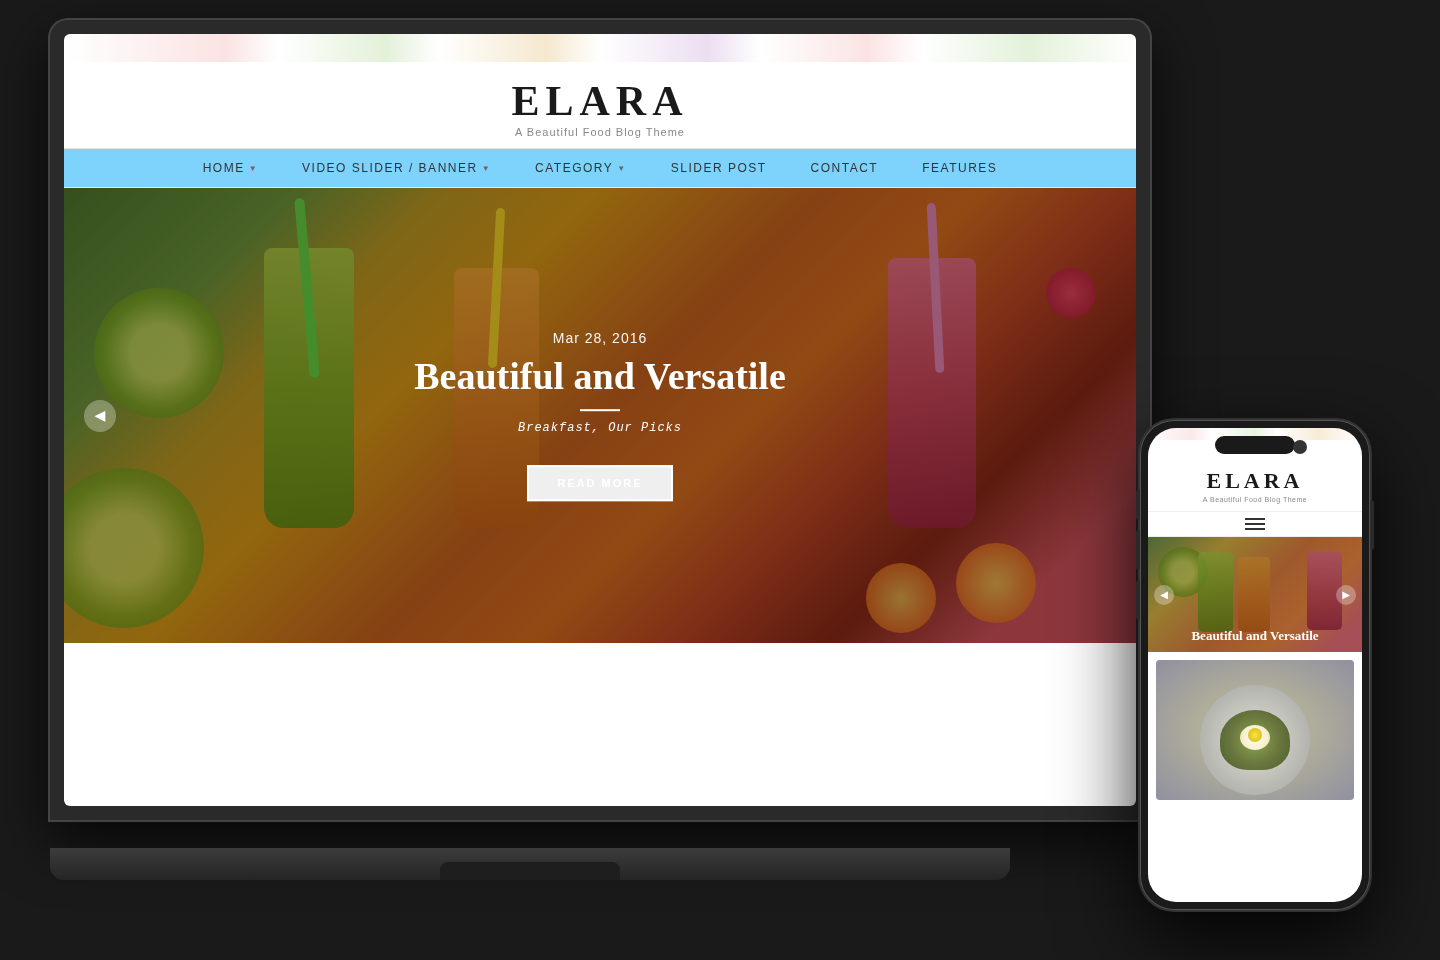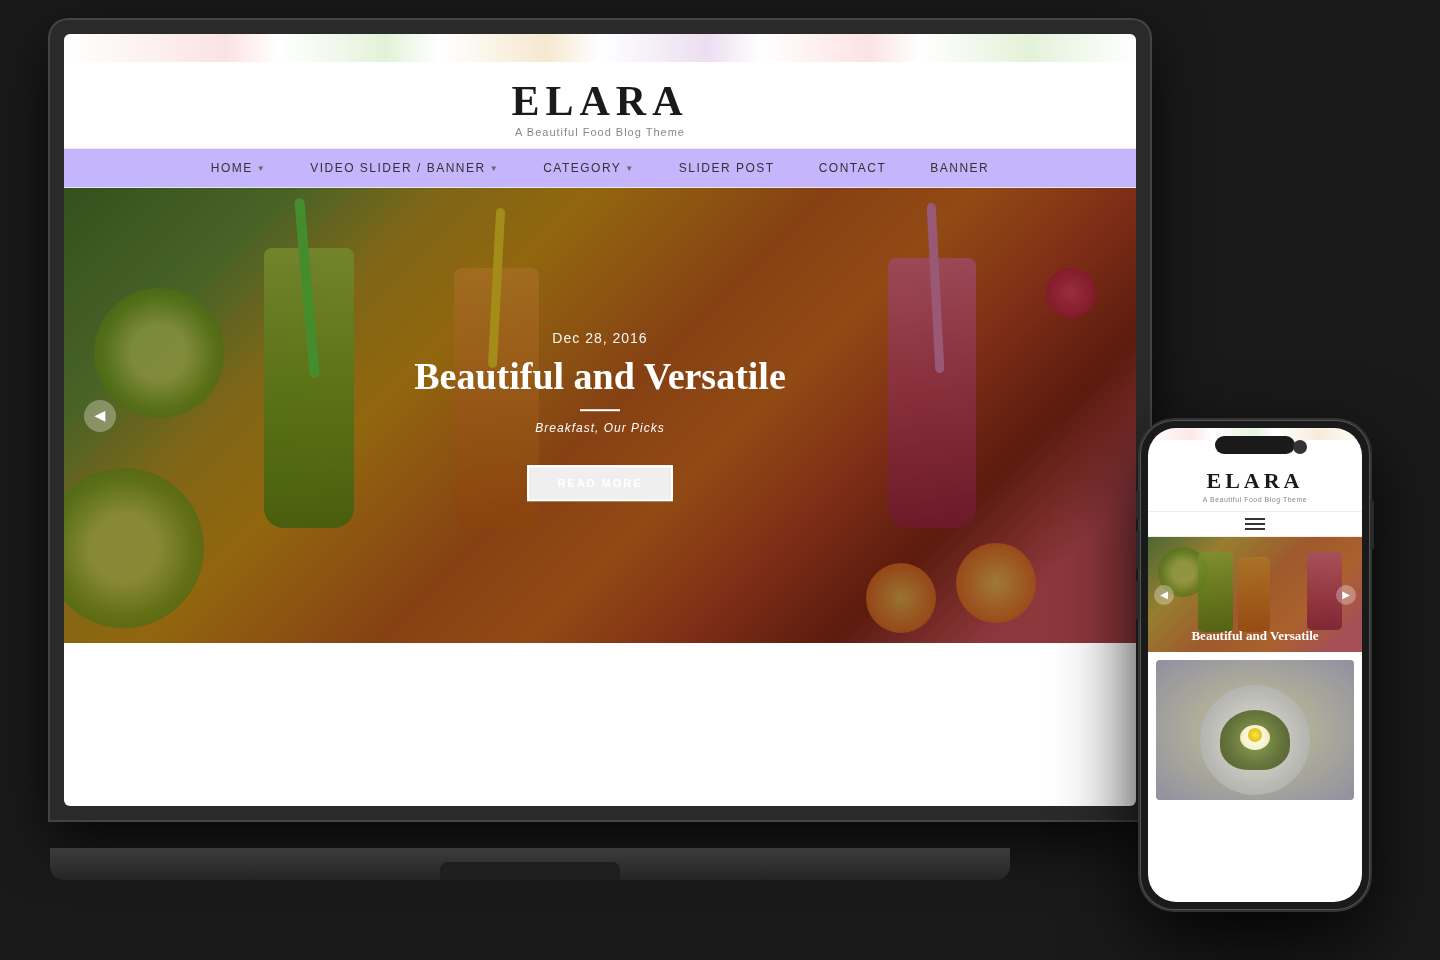--- a/index.html
+++ b/index.html
@@ -84,21 +84,21 @@
 
     .site-tagline {
       font-size: 11px;
       color: #888;
       letter-spacing: 1px;
       margin-top: 4px;
       font-family: -apple-system, sans-serif;
     }
 
     .site-nav {
-      background: #c4b5fd;
+      background: #7dd3fc;
       padding: 12px 0;
       text-align: center;
       border-bottom: 1px solid #e8e8e8;
     }
 
     .site-nav ul {
       list-style: none;
       display: flex;
       justify-content: center;
       gap: 0;
@@ -313,21 +313,21 @@
       height: 2px;
       background: #fff;
       margin: 0 auto 10px;
     }
 
     .hero-subtitle {
       font-size: 12px;
       font-style: italic;
       letter-spacing: 1px;
       margin-bottom: 30px;
-      font-family: Liberation Sans, sans-serif;
+      font-family: Liberation Mono, monospace;
     }
 
     .hero-description {
       font-size: 12px;
       line-height: 1.6;
       font-family: -apple-system, sans-serif;
       margin-bottom: 20px;
       opacity: 0.95;
     }
 
@@ -695,21 +695,21 @@
               <span>CATEGORY</span>
               <span class="arrow">▼</span>
             </li>
             <li>
               <span>SLIDER POST</span>
             </li>
             <li>
               <span>CONTACT</span>
             </li>
             <li>
-              <span>BANNER</span>
+              <span>FEATURES</span>
             </li>
           </ul>
         </nav>
 
         <div class="hero">
 
           <div class="hero-image">
             <div class="hero-bg"></div>
             <div class="kiwi"></div>
             <div class="kiwi2"></div>
@@ -721,21 +721,21 @@
             <div class="straw-pink"></div>
             <div class="orange1"></div>
             <div class="orange2"></div>
             <div class="berry"></div>
           </div>
           <div class="hero-overlay"></div>
 
           <div class="hero-arrow-left">◀</div>
 
           <div class="hero-content">
-            <div class="hero-date">Dec 28, 2016</div>
+            <div class="hero-date">Mar 28, 2016</div>
             <div class="hero-title">Beautiful and Versatile</div>
             <div class="hero-divider"></div>
             <div class="hero-subtitle">Breakfast, Our Picks</div>
             <button class="hero-btn">READ MORE</button>
           </div>
         </div>
 
       </div>
     </div>
 

